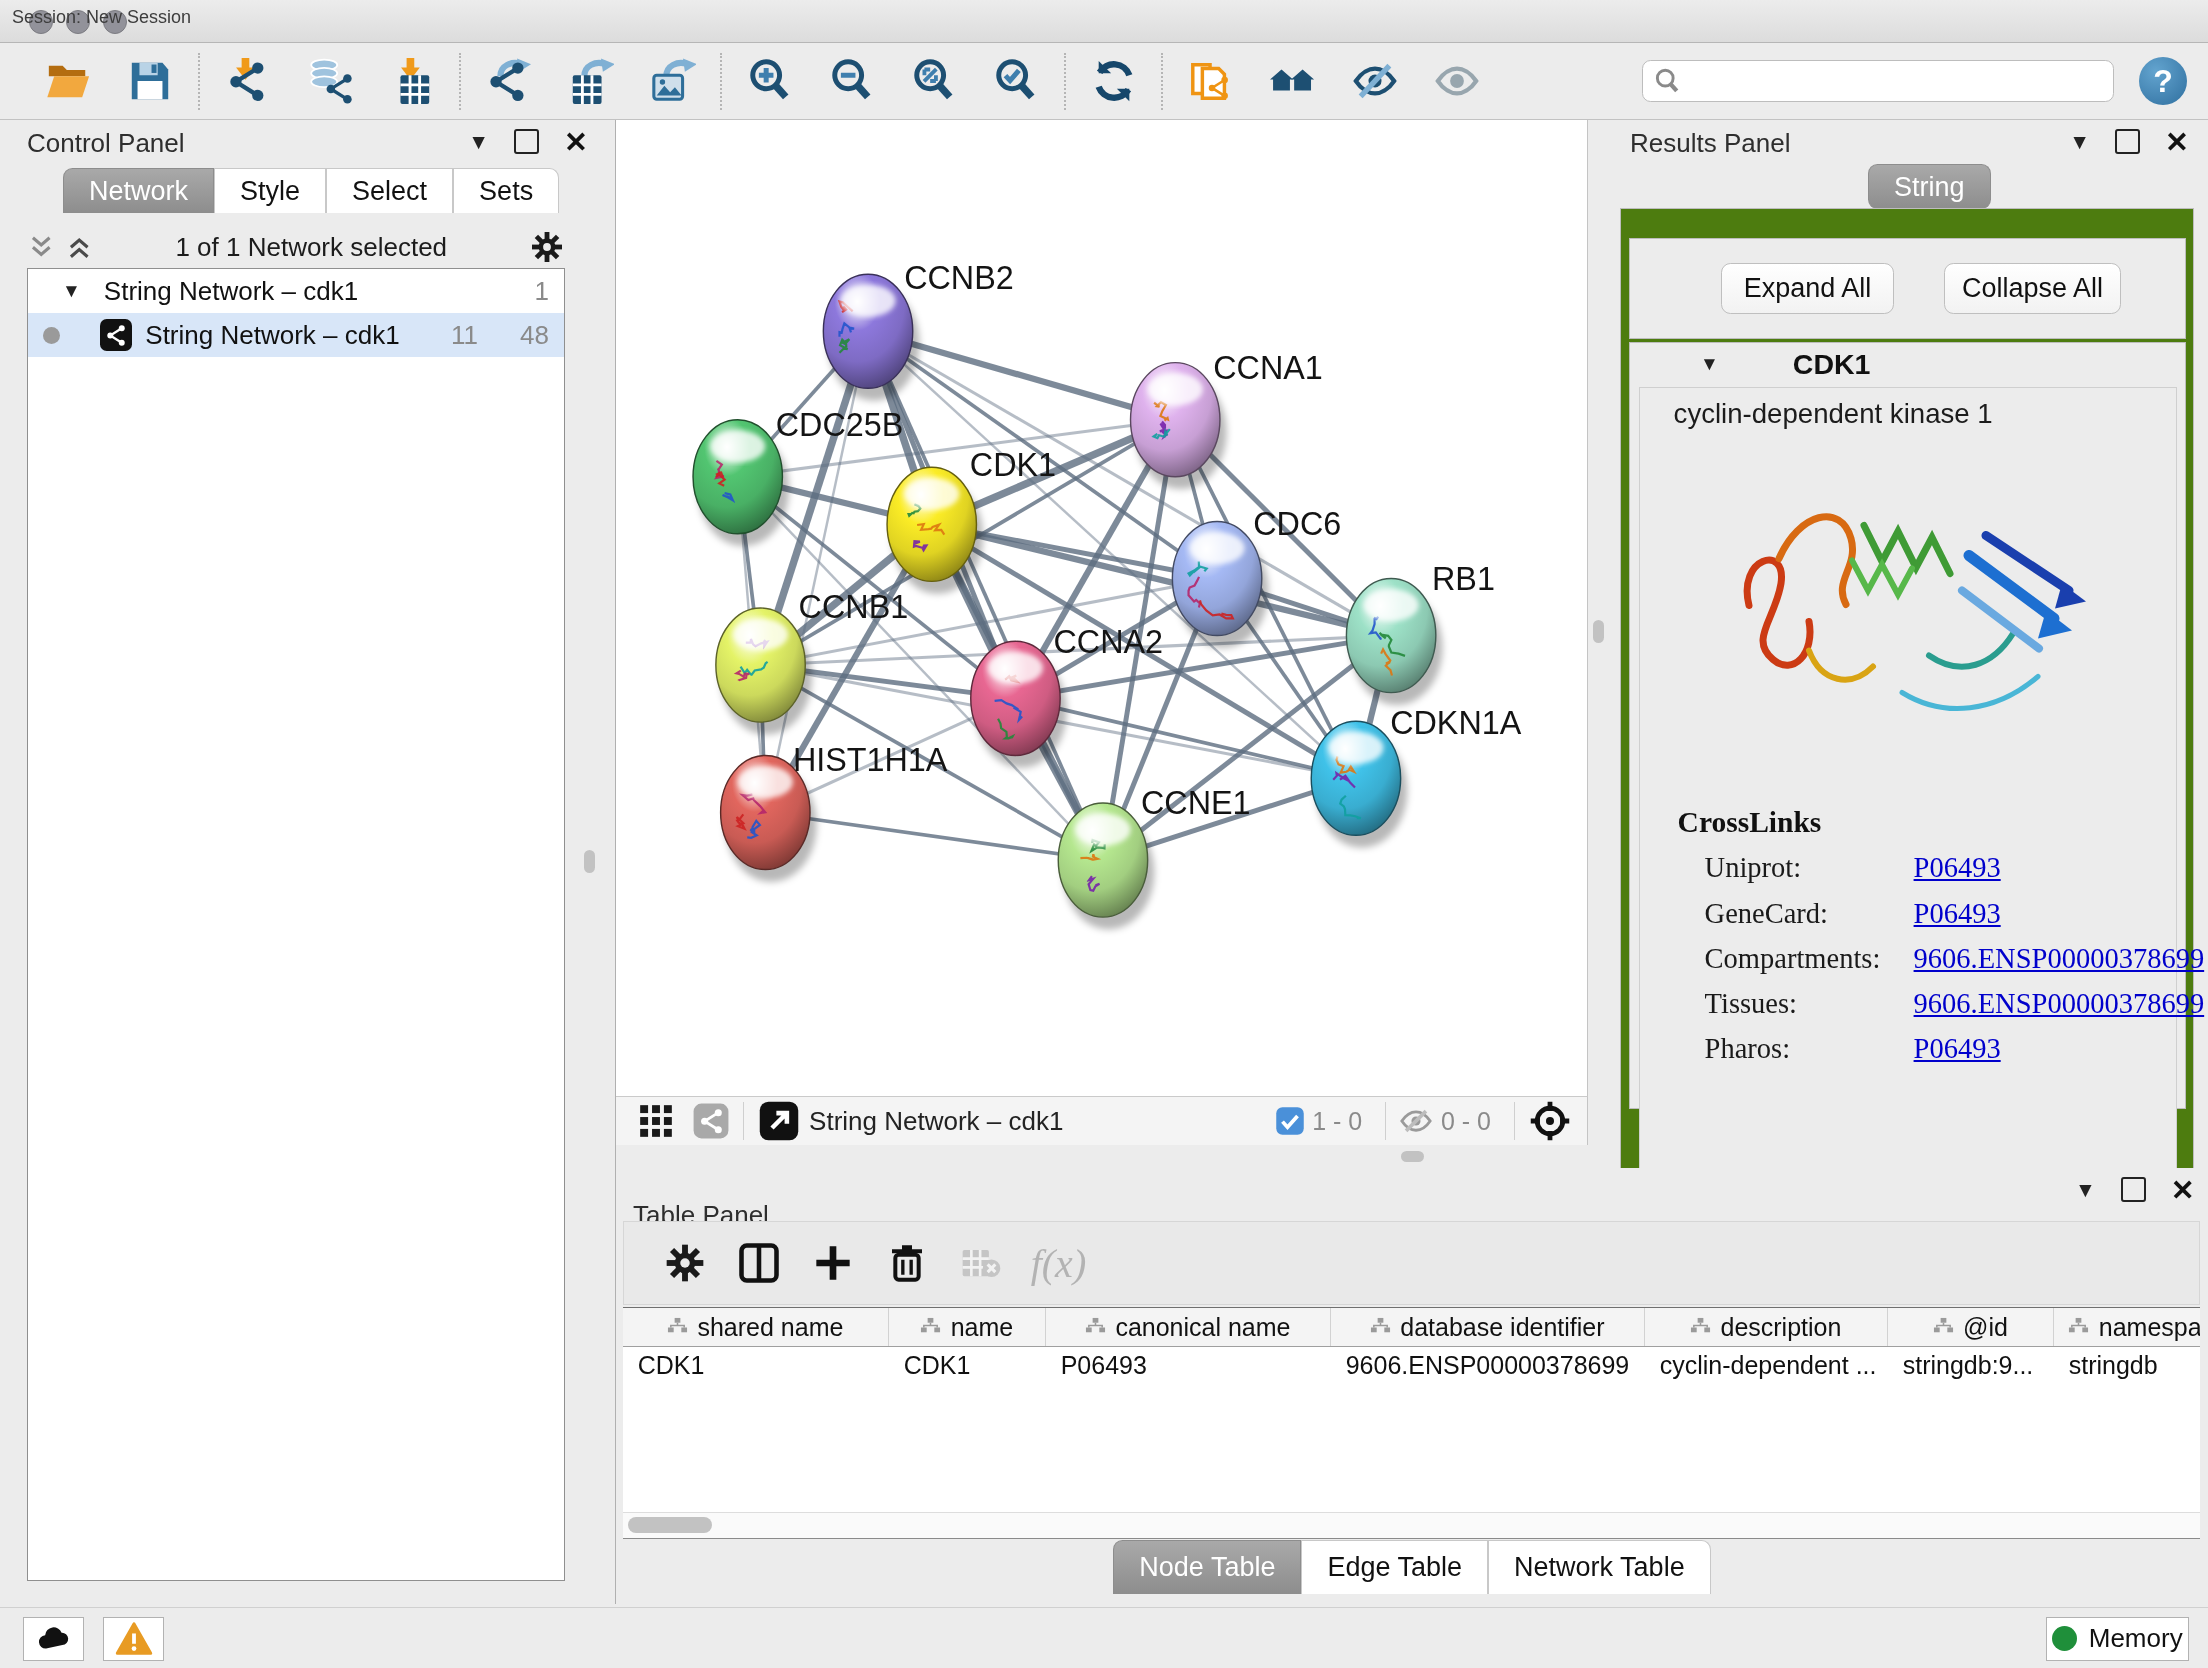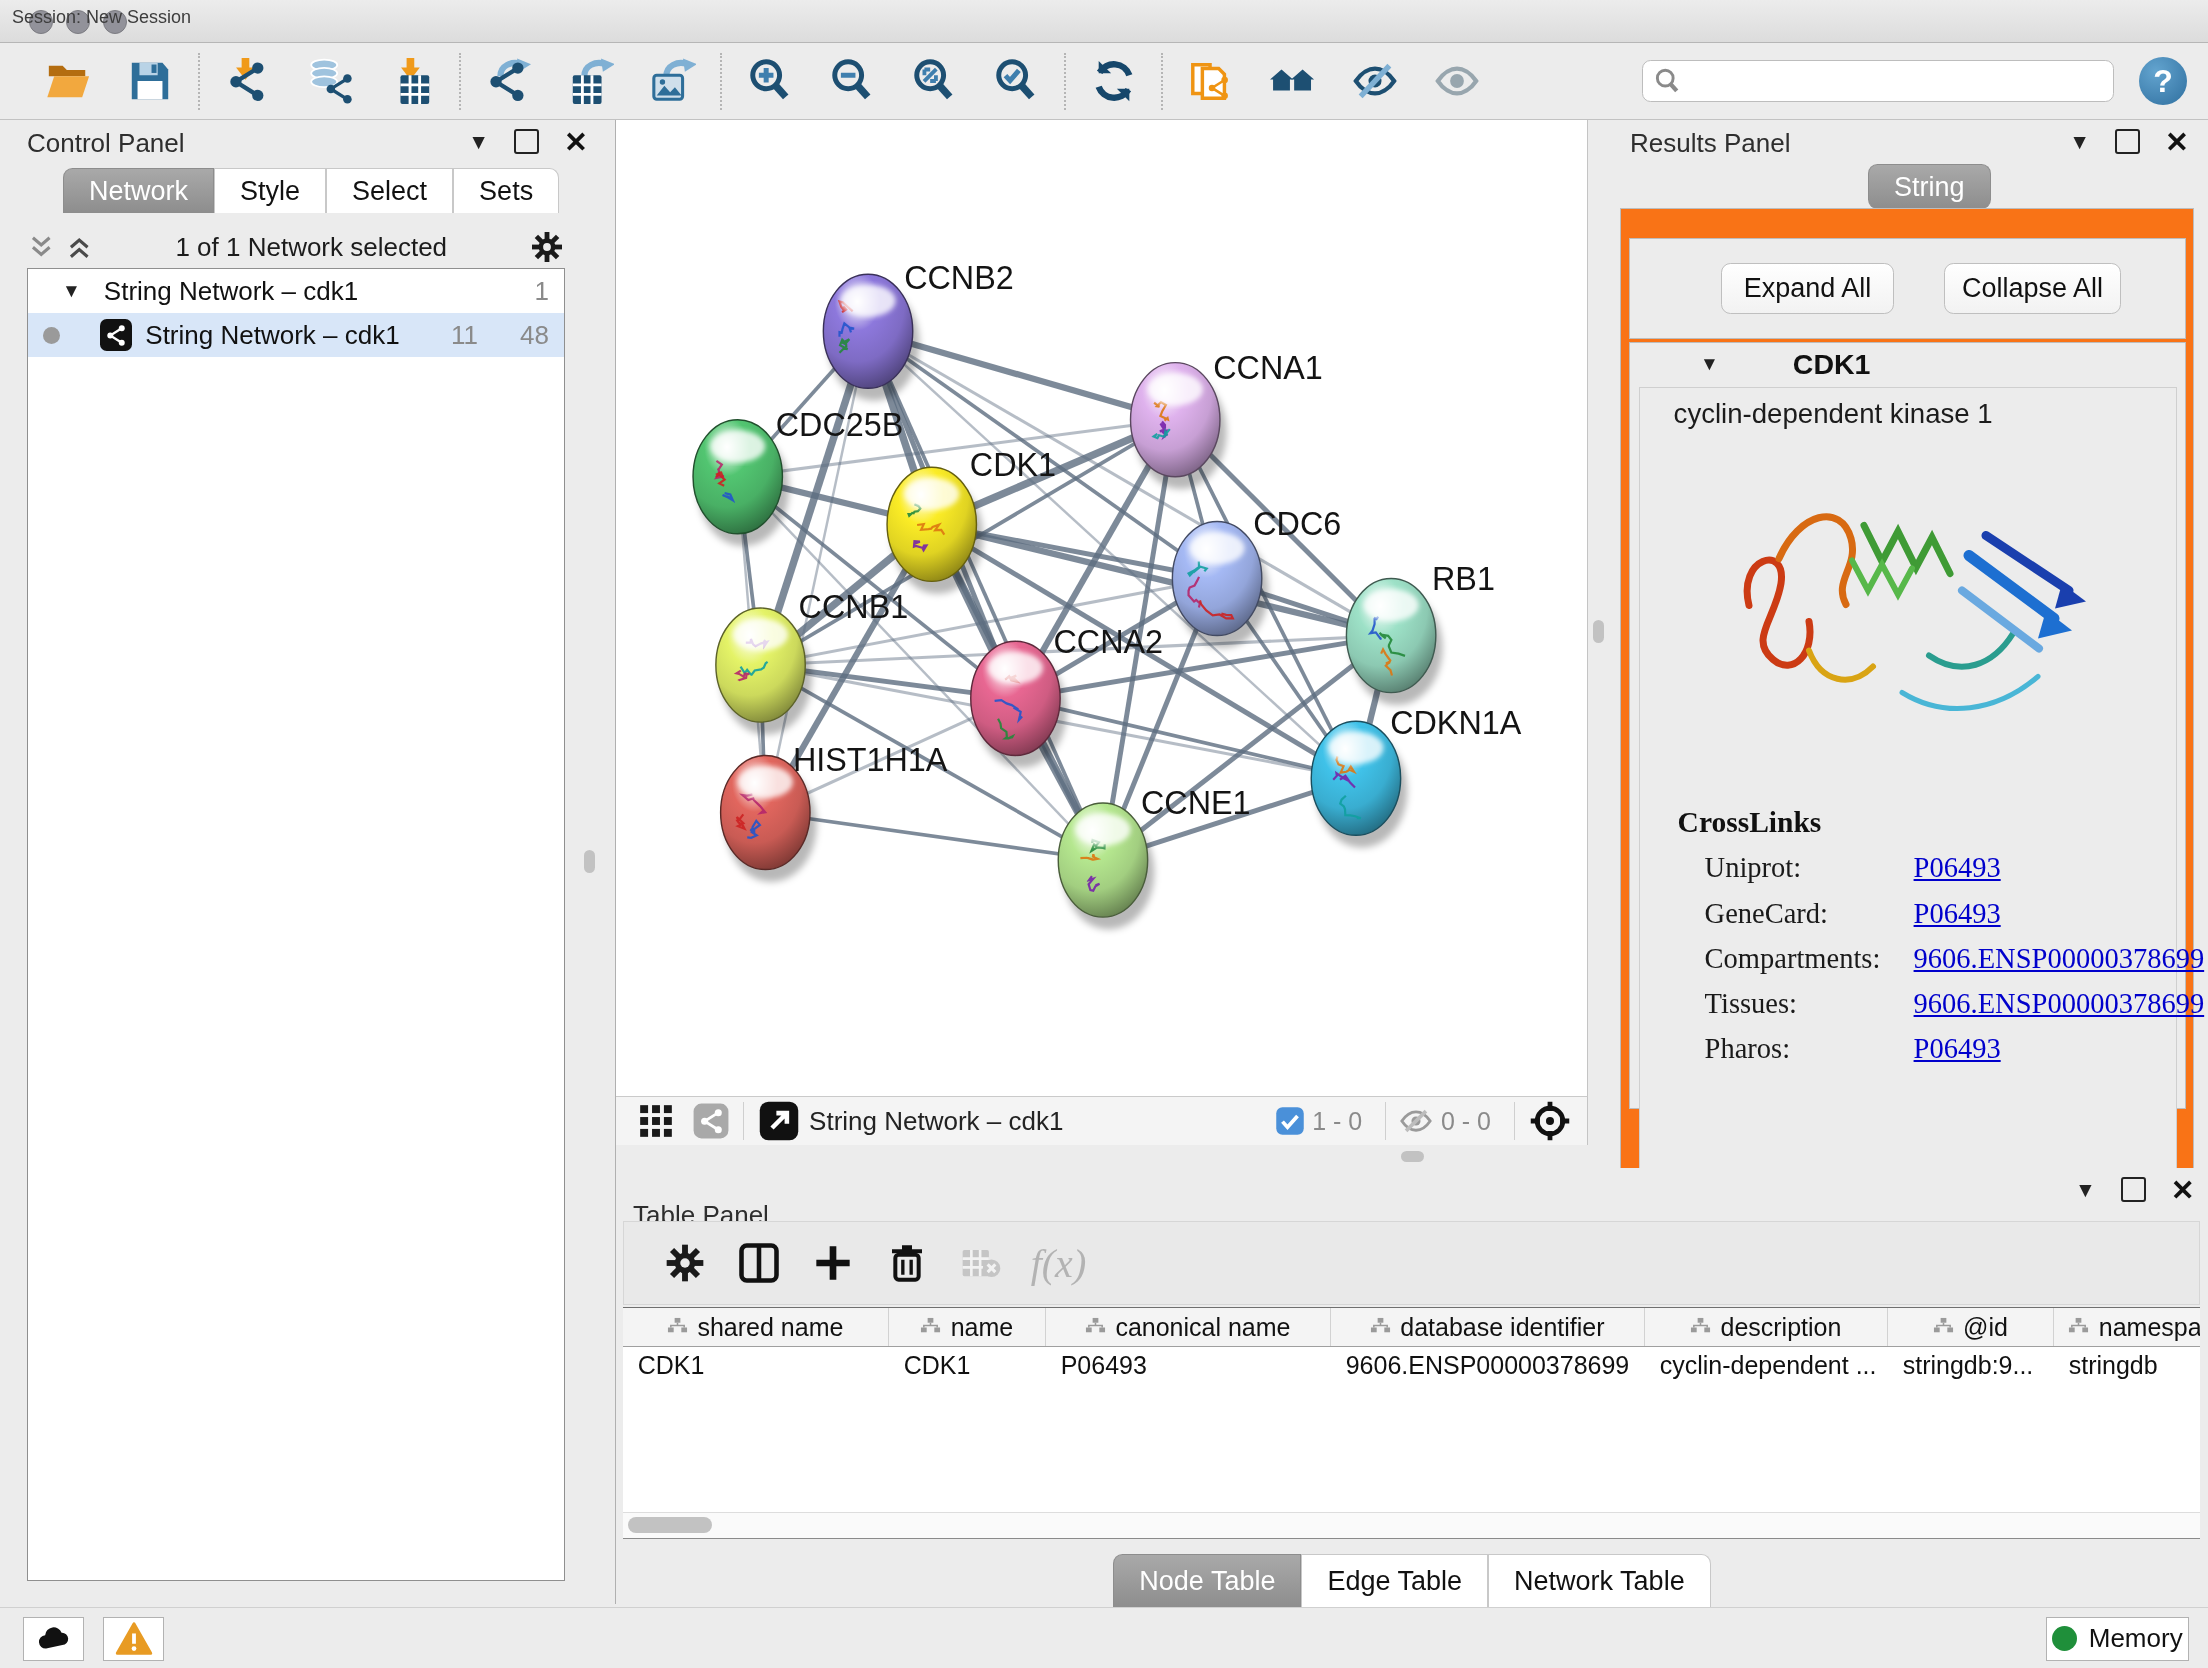--- a/index.html
+++ b/index.html
@@ -64,21 +64,21 @@
   #view-title{font-size:26px;color:#232323;margin-left:9.5px;flex:1;}
   .vt-count{font-size:25px;color:#8a8a8a;margin:0 9.5px 0 7.6px;}
 
   
   .splitter-dot-v{position:absolute;width:10.5px;height:23px;border-radius:5.7px;background:#c2c2c2;}
   .splitter-dot-h{position:absolute;width:23px;height:10.5px;border-radius:5.7px;background:#c2c2c2;}
 
   
   #results-panel{position:absolute;left:1609px;top:120px;width:599px;height:1027px;background:#ececec;}
   #rp-tab{position:absolute;left:259px;top:44px;}
-  #rp-card{position:absolute;left:11.4px;top:88px;width:574px;height:999px;background:#f97316;
+  #rp-card{position:absolute;left:11.4px;top:88px;width:574px;height:999px;background:#4d7c0f;
     border:1px solid #bdbdbd;box-sizing:border-box;}
   #rp-expandbox{position:absolute;left:7.6px;top:28.5px;width:557px;height:101px;background:#ececec;
     border:1px solid #bdbdbd;box-sizing:border-box;}
   .rp-btn{position:absolute;top:24px;height:49px;background:linear-gradient(#ffffff,#f2f2f2);
     border:1px solid #bfbfbf;border-radius:9.5px;font-size:27px;color:#111;
     display:flex;align-items:center;justify-content:center;}
   #rp-section{position:absolute;left:7.6px;top:133px;width:557px;height:767px;background:#ececec;
     border:1px solid #bdbdbd;box-sizing:border-box;}
   #rp-sec-head{display:flex;align-items:center;height:42px;padding-left:70px;}
   #rp-sec-head .name{font-size:28.5px;font-weight:bold;color:#111;margin-left:74px;}
@@ -101,21 +101,21 @@
     border-top:1.9px solid #6f6f6f;border-bottom:1.9px solid #8a8a8a;overflow:hidden;box-sizing:border-box;}
   #tp-header{display:flex;height:38px;background:#f4f4f4;border-bottom:1px solid #9f9f9f;}
   .th{display:flex;align-items:center;justify-content:center;gap:9.5px;font-size:25px;color:#111;
     border-right:1px solid #d2d2d2;box-sizing:border-box;flex:none;}
   #tp-row{display:flex;height:38px;background:#fff;}
   .td{font-size:25px;color:#111;padding:3.8px 0 0 15px;box-sizing:border-box;flex:none;
       white-space:nowrap;overflow:hidden;}
   #tp-scroll{position:absolute;left:0;bottom:0;width:100%;height:25px;background:#fafafa;
     border-top:1px solid #ddd;}
   #tp-thumb{position:absolute;left:5.7px;top:3.8px;width:84px;height:16px;border-radius:8.6px;background:#c2c2c2;}
-  #tp-tabs{position:absolute;left:0;top:386px;width:100%;display:flex;justify-content:center;text-align:center;}
+  #tp-tabs{position:absolute;left:0;top:372px;width:100%;display:flex;justify-content:center;text-align:center;}
   #tp-tabs .tab{height:53px;}
 
   
   #statusbar{position:absolute;left:0;top:1607px;width:2208px;height:61px;background:#ececec;
     border-top:1px solid #d0d0d0;}
   .sb-btn{position:absolute;top:8.6px;height:44px;background:#ffffff;border:1.9px solid #b2b2b2;
     display:flex;align-items:center;justify-content:center;box-sizing:border-box;}
   #memory-btn{right:19px;width:143px;font-size:26px;color:#111;gap:11.4px;}
   .green-dot{width:25px;height:25px;border-radius:50%;background:#1f8f3a;}
 </style>

